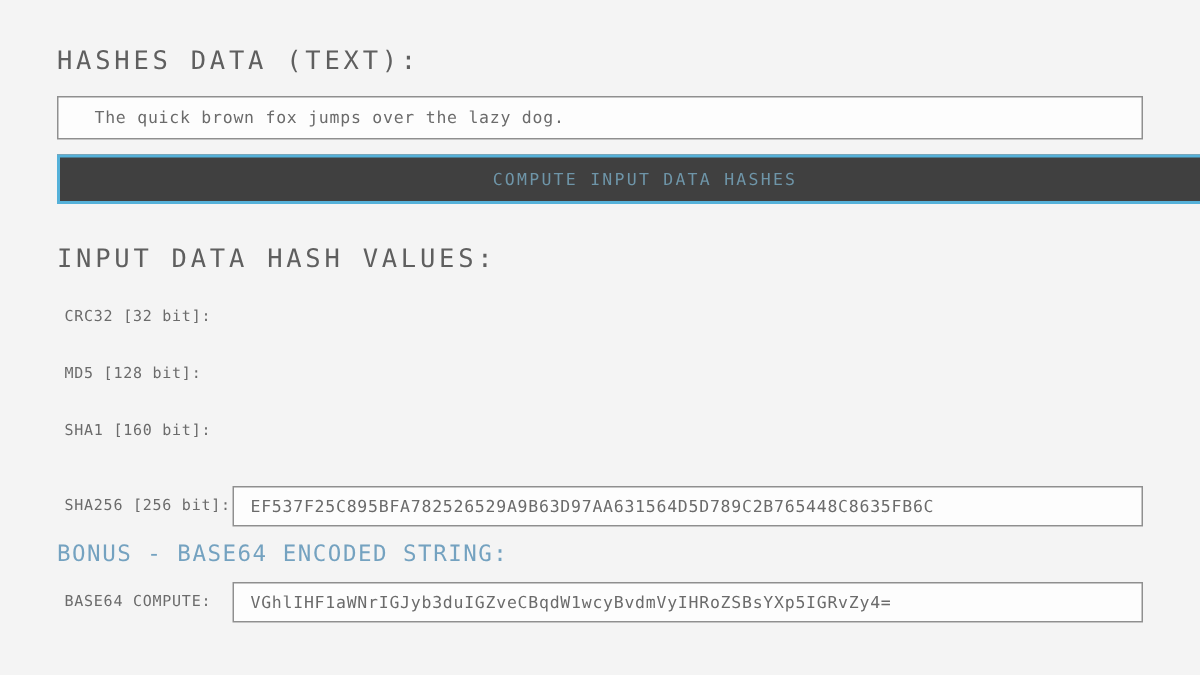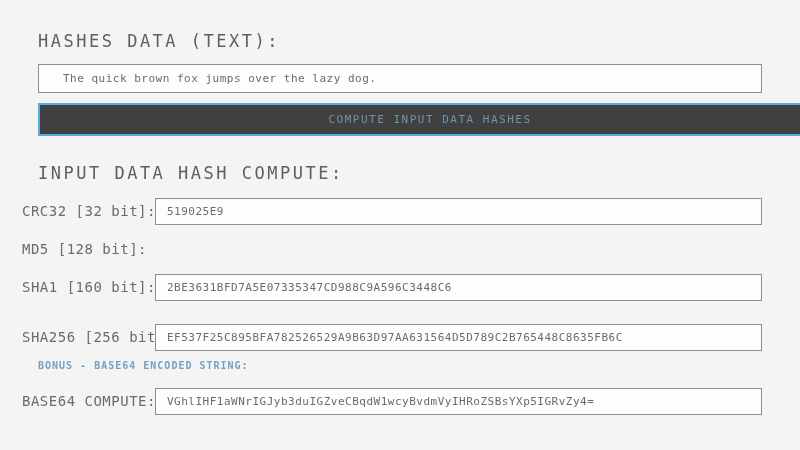--- a/index.html
+++ b/index.html
@@ -15,24 +15,23 @@
     position: absolute;
     left: 38px;
     font-size: 17px;
     letter-spacing: 2.5px;
     color: #5f5f5f;
     white-space: nowrap;
   }
   .subheading {
     position: absolute;
     left: 38px;
-    font-size: 10px;
+    font-size: 15px;
     letter-spacing: 1px;
     white-space: nowrap;
-    font-weight: bold;
   }
   .field {
     position: absolute;
     background: #fdfdfd;
     border: 1px solid #8f8f8f;
     font-family: "DejaVu Sans Mono", "Liberation Mono", monospace;
     font-size: 11px;
     letter-spacing: 0.5px;
     color: #6b6b6b;
     padding: 0 11px;
@@ -52,23 +51,23 @@
     color: #6e95a8;
     font-family: "DejaVu Sans Mono", "Liberation Mono", monospace;
     font-size: 11px;
     letter-spacing: 1.5px;
     box-sizing: border-box;
     cursor: pointer;
   }
   .hash-row { position: absolute; left: 0; width: 800px; height: 27px; }
   .hash-row .row-label {
     position: absolute;
-    left: 22px; top: 0;
+    left: 43px; top: 0;
     line-height: 27px;
-    font-size: 14px;
+    font-size: 10px;
     letter-spacing: 0.5px;
     white-space: nowrap;
   }
   .hash-row .field {
     left: 155px; top: 0;
     width: 607px; height: 27px;
   }
   #h1-title   { top: 31px; }
   #h2-title   { top: 163px; }
   #row-crc32  { top: 198px; }
@@ -80,34 +79,32 @@
 </style>
 </head>
 <body>
 
 <div class="heading" id="h1-title">HASHES DATA (TEXT):</div>
 
 <input class="field" id="input-field" type="text" value="The quick brown fox jumps over the lazy dog." style="">
 
 <button id="compute-btn">COMPUTE INPUT DATA HASHES</button>
 
-<div class="heading" id="h2-title">INPUT DATA HASH COMPUTE:</div>
+<div class="heading" id="h2-title">INPUT DATA HASH VALUES:</div>
 
 <div class="hash-row" id="row-crc32">
   <span class="row-label">CRC32 [32 bit]:</span>
-  <input class="field" type="text" readonly="" value="519025E9" style="">
 </div>
 
 <div class="hash-row" id="row-md5">
   <span class="row-label">MD5 [128 bit]:</span>
 </div>
 
 <div class="hash-row" id="row-sha1">
   <span class="row-label">SHA1 [160 bit]:</span>
-  <input class="field" type="text" readonly="" value="2BE3631BFD7A5E07335347CD988C9A596C3448C6" style="">
 </div>
 
 <div class="hash-row" id="row-sha256">
   <span class="row-label">SHA256 [256 bit]:</span>
   <input class="field" type="text" readonly="" value="EF537F25C895BFA782526529A9B63D97AA631564D5D789C2B765448C8635FB6C" style="">
 </div>
 
 <div class="subheading" id="bonus-title">BONUS - BASE64 ENCODED STRING:</div>
 
 <div class="hash-row" id="row-base64">

